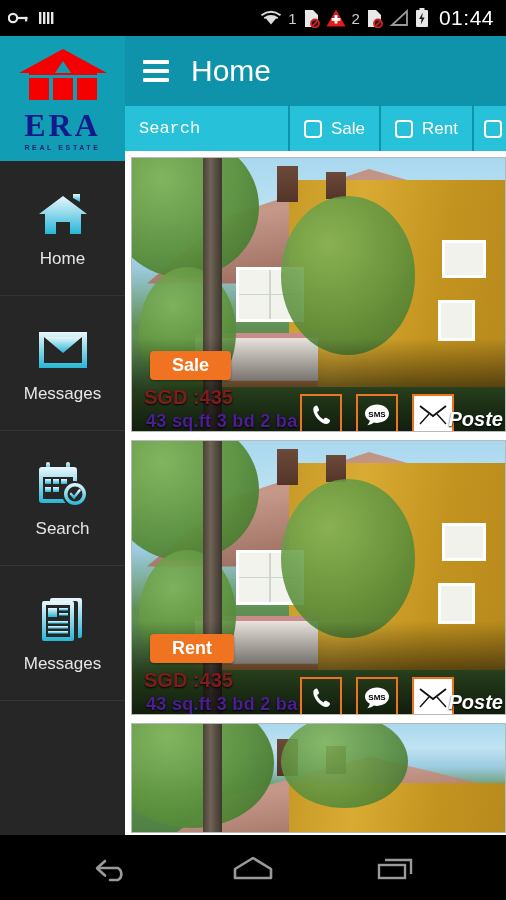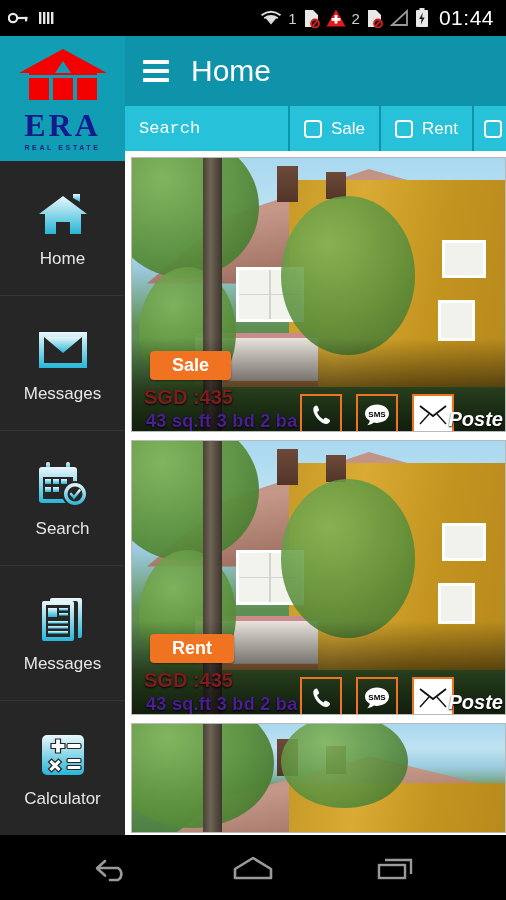--- a/index.html
+++ b/index.html
@@ -304,39 +304,20 @@
             <rect x="21" y="12" width="9" height="2.6" fill="url(#ga)"></rect>
             <rect x="21" y="17" width="9" height="2.6" fill="url(#ga)"></rect>
             <rect x="10" y="25" width="20" height="2.6" fill="url(#ga)"></rect>
             <rect x="10" y="30" width="20" height="2.6" fill="url(#ga)"></rect>
             <rect x="10" y="35" width="20" height="2.6" fill="url(#ga)"></rect>
           </svg>
       </span>
       <span class="side-label">Messages</span>
     </div>
 
-    <div class="side-item">
-      <span class="side-icon">
-        <svg width="48" height="44" viewBox="0 0 48 44">
-            <defs>
-              <linearGradient id="gk" x1="0" y1="0" x2="0" y2="1">
-                <stop offset="0" stop-color="#eaf7fb"></stop>
-                <stop offset="1" stop-color="#26b6d8"></stop>
-              </linearGradient>
-            </defs>
-            <rect x="3" y="2" width="42" height="40" rx="5" fill="url(#gk)"></rect>
-            <path d="M12 10.5h4.5V6h5v4.5H26v5h-4.5V20h-5v-4.5H12z" fill="#fff" stroke="#262626" stroke-width="1.2"></path>
-            <rect x="28" y="10.5" width="14" height="5" rx="1.2" fill="#fff" stroke="#262626" stroke-width="1.2"></rect>
-            <path d="M12.5 26l3.5 3.5 3.5-3.5 3 3-3.5 3.5 3.5 3.5-3 3-3.5-3.5-3.5 3.5-3-3 3.5-3.5-3.5-3.5z" fill="#fff" stroke="#262626" stroke-width="1.2"></path>
-            <rect x="28" y="25.5" width="14" height="4" rx="1" fill="#fff" stroke="#262626" stroke-width="1.2"></rect>
-            <rect x="28" y="32.5" width="14" height="4" rx="1" fill="#fff" stroke="#262626" stroke-width="1.2"></rect>
-          </svg>
-      </span>
-      <span class="side-label">Calculator</span>
-    </div>
   </div>
 
   <div class="content">
 
     <div class="card">
       <div class="photo">
         <div class="ph-roof"></div>
         <div class="ph-house"></div>
         <div class="ph-chimney c1"></div>
         <div class="ph-chimney c2"></div>

